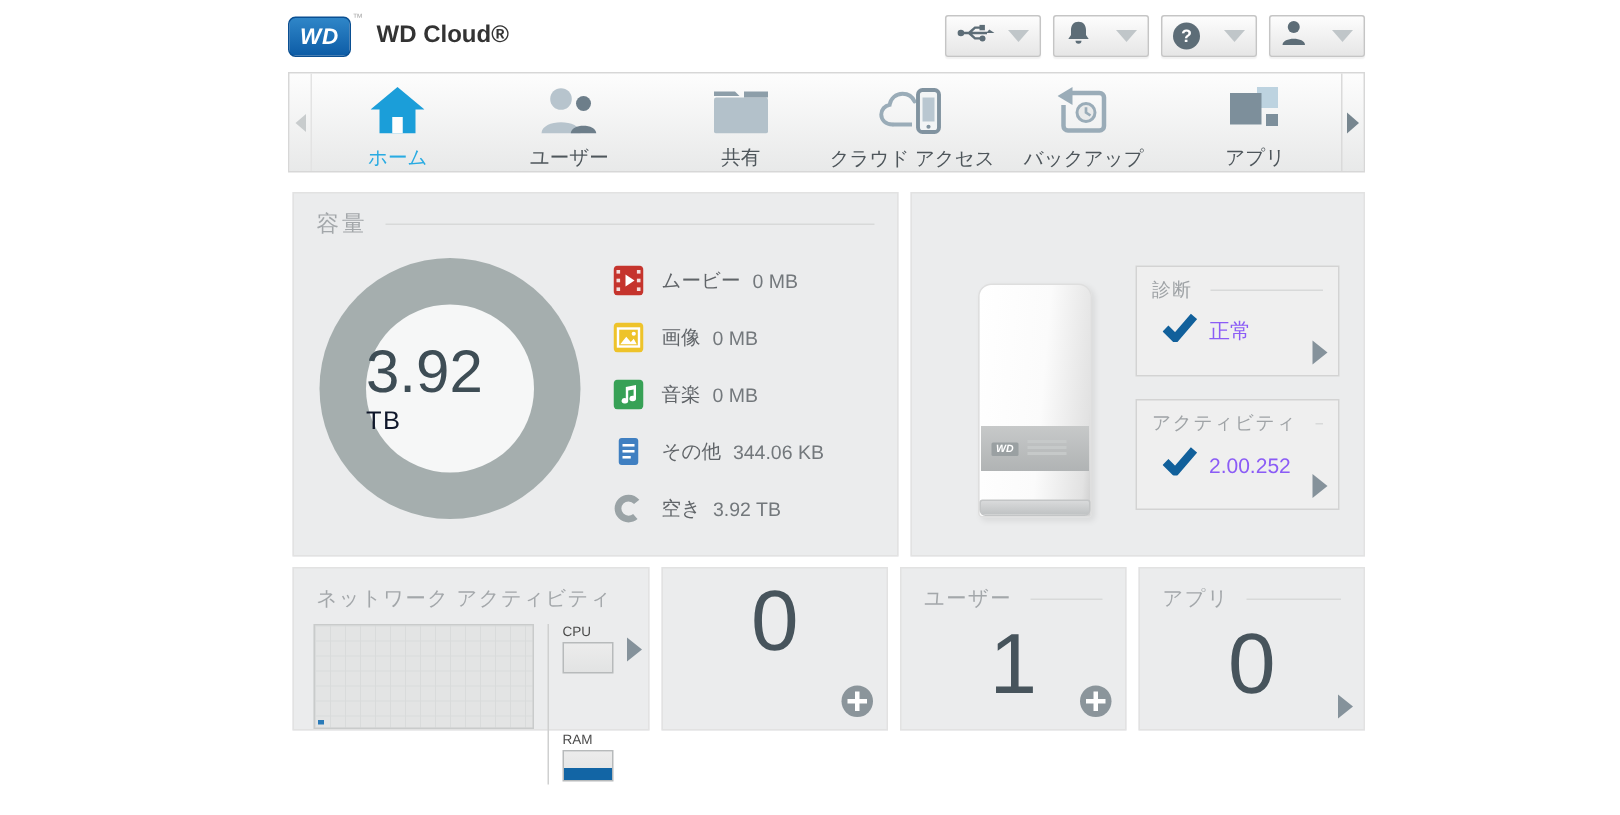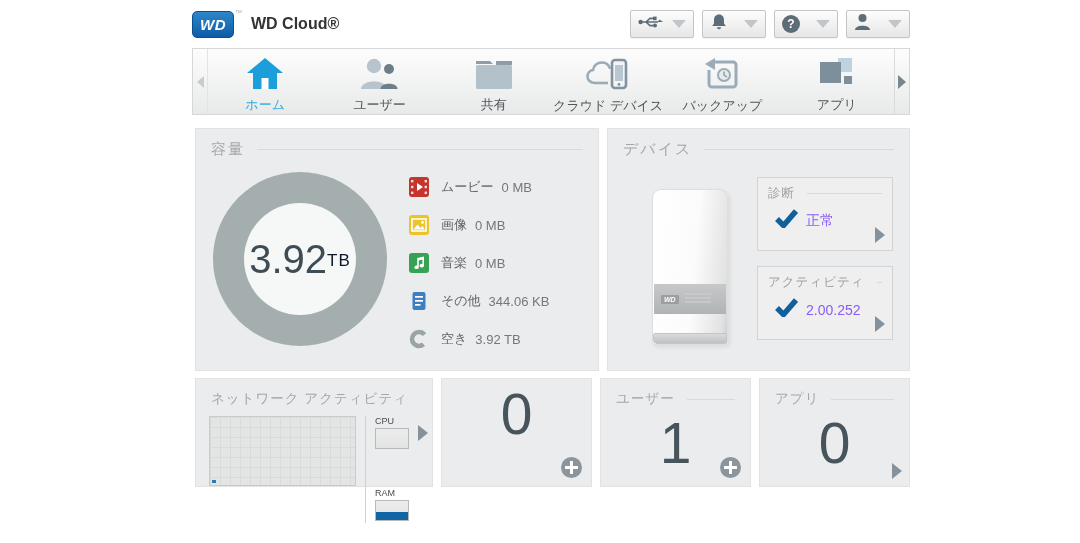--- a/index.html
+++ b/index.html
@@ -52,21 +52,21 @@
   .panel-title { font-size:15px; color:#a3a7aa; letter-spacing:2px; white-space:nowrap; }
   .small .panel-title { font-size:13.5px; letter-spacing:1px; }
   .title-rule { flex:1; height:1px; background:#d8d9d9; margin-left:12px; }
 
   
   .capacity { width:404px; }
   .capacity-body { display:flex; padding:8px 0 0 17px; }
   .donut { width:174px; height:174px; border-radius:50%; background:#a5aeae;
     display:flex; align-items:center; justify-content:center; margin-top:5px; }
   .donut-center { width:112px; height:112px; border-radius:50%; background:#f6f7f7;
-    display:flex; flex-direction:row; align-items:center; justify-content:center; }
+    display:flex; flex-direction:column; align-items:flex-start; justify-content:center; }
   .donut-value { font-size:40px; color:#3e4d55; line-height:1; }
   .donut-unit { font-size:17px; color:#0f172a; margin-top:3px; letter-spacing:1px; }
   .legend { margin-left:22px; margin-top:10px; height:172px; display:flex;
     flex-direction:column; justify-content:space-between; }
   .legend-row { display:flex; align-items:center; font-size:13px; color:#666; }
   .legend-icon { width:20px; height:20px; margin-right:12px; display:flex;
     align-items:center; justify-content:center; }
   .legend-label { color:#606468;text-align:center; }
   .legend-value { margin-left:8px; color:#73787c; }
 
@@ -219,21 +219,21 @@
       <div class="nav-item">
         <span class="nav-icon">
           <svg width="44" height="33" viewBox="0 0 44 33">
             <path d="M9 26 c-4.5 0 -7.5-3 -7.5-6.6 c0-3.3 2.4-6 5.6-6.5 c.6-4.3 4.2-7.4 8.6-7.4 c3.6 0 6.7 2.1 8 5.2" fill="none" stroke="#9aacb8" stroke-width="2.6" stroke-linecap="round"></path>
             <path d="M9 26 h13" stroke="#9aacb8" stroke-width="2.6"></path>
             <rect x="26" y="3" width="14" height="28" rx="3" fill="#f2f4f5" stroke="#8193a0" stroke-width="2.6"></rect>
             <rect x="29" y="8" width="8" height="16" fill="#b9c7d1"></rect>
             <circle cx="33" cy="27.5" r="1.4" fill="#8193a0"></circle>
           </svg>
         </span>
-        <span class="nav-label">クラウド デバイス</span>
+        <span class="nav-label">クラウド アクセス</span>
       </div>
 
       <div class="nav-item">
         <span class="nav-icon">
           <svg width="34" height="32" viewBox="0 0 34 32">
             <path d="M9 4 H28 a3 3 0 0 1 3 3 V26 a3 3 0 0 1-3 3 H7 a3 3 0 0 1-3-3 V12" fill="none" stroke="#9aacb8" stroke-width="3"></path>
             <path d="M0 6 L10 0 V12 Z" fill="#9aacb8"></path>
             <circle cx="19" cy="17" r="6" fill="#e9eaea" stroke="#9aacb8" stroke-width="2"></circle>
             <path d="M19 13.5 V17 L22 19" stroke="#9aacb8" stroke-width="1.8" fill="none"></path>
           </svg>
@@ -338,24 +338,20 @@
               </span>
               <span class="legend-label">空き</span>
               <span class="legend-value">3.92 TB</span>
             </div>
 
           </div>
         </div>
       </div>
 
       <div class="panel device">
-        <div class="panel-title-row">
-          <span class="panel-title">デバイス</span>
-          <span class="title-rule"></span>
-        </div>
 
         <div class="device-img">
           <div class="dev-body">
             <div class="dev-label">
               <span class="dev-label-logo">WD</span>
               <span class="dev-label-lines"></span>
             </div>
             <div class="dev-base"></div>
           </div>
         </div>

